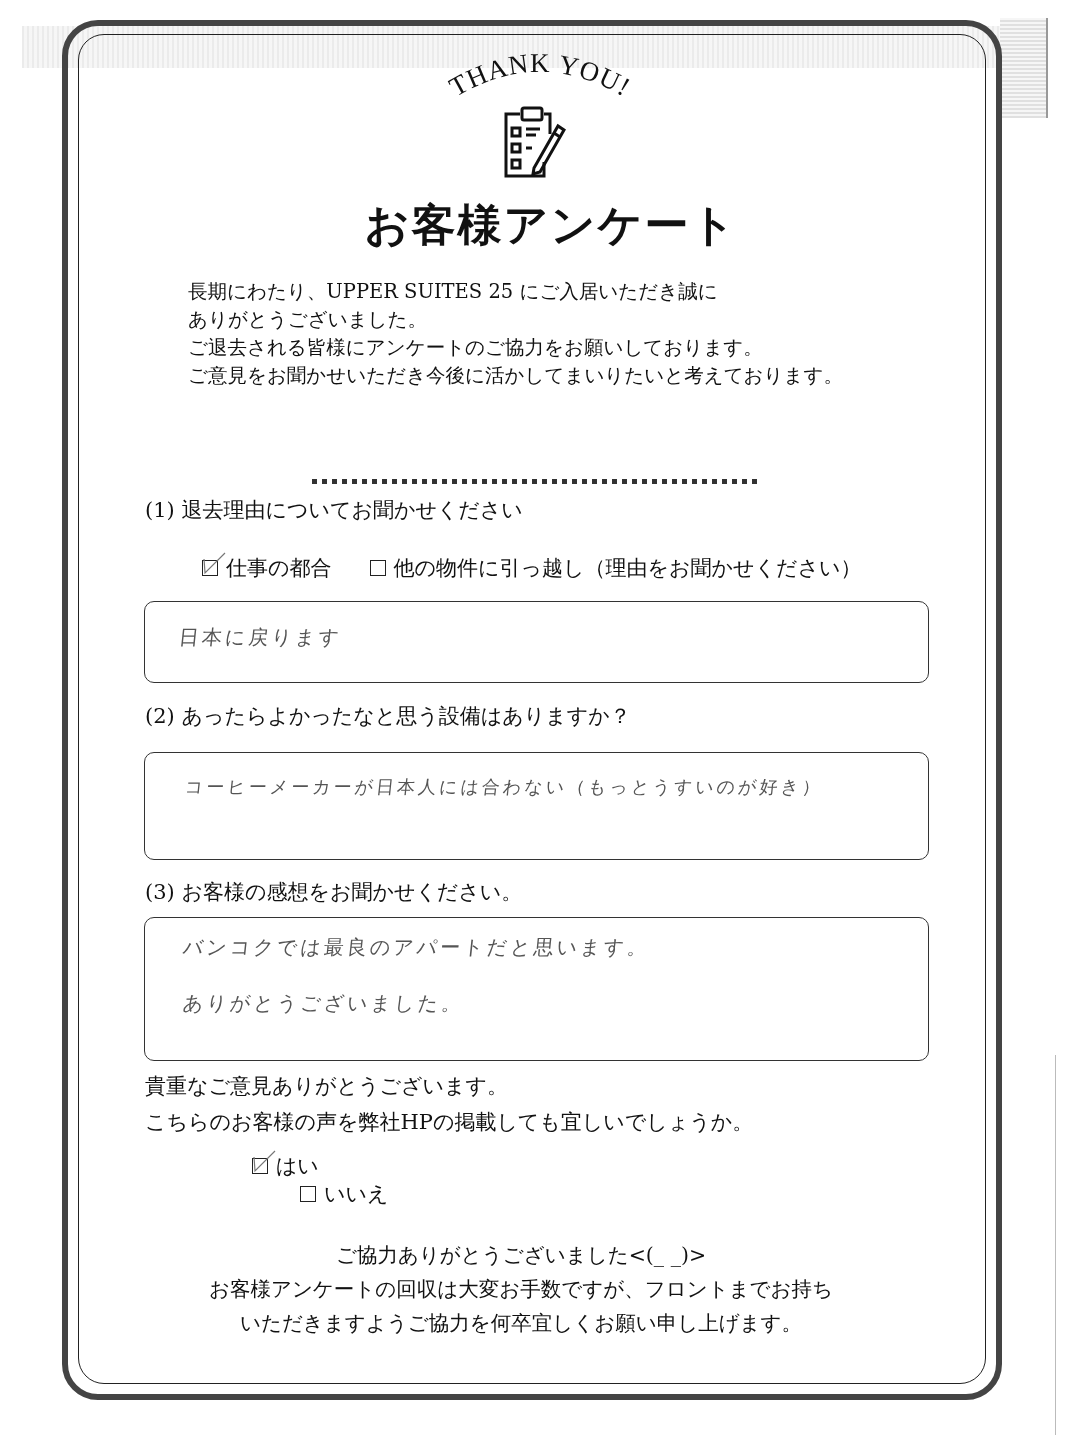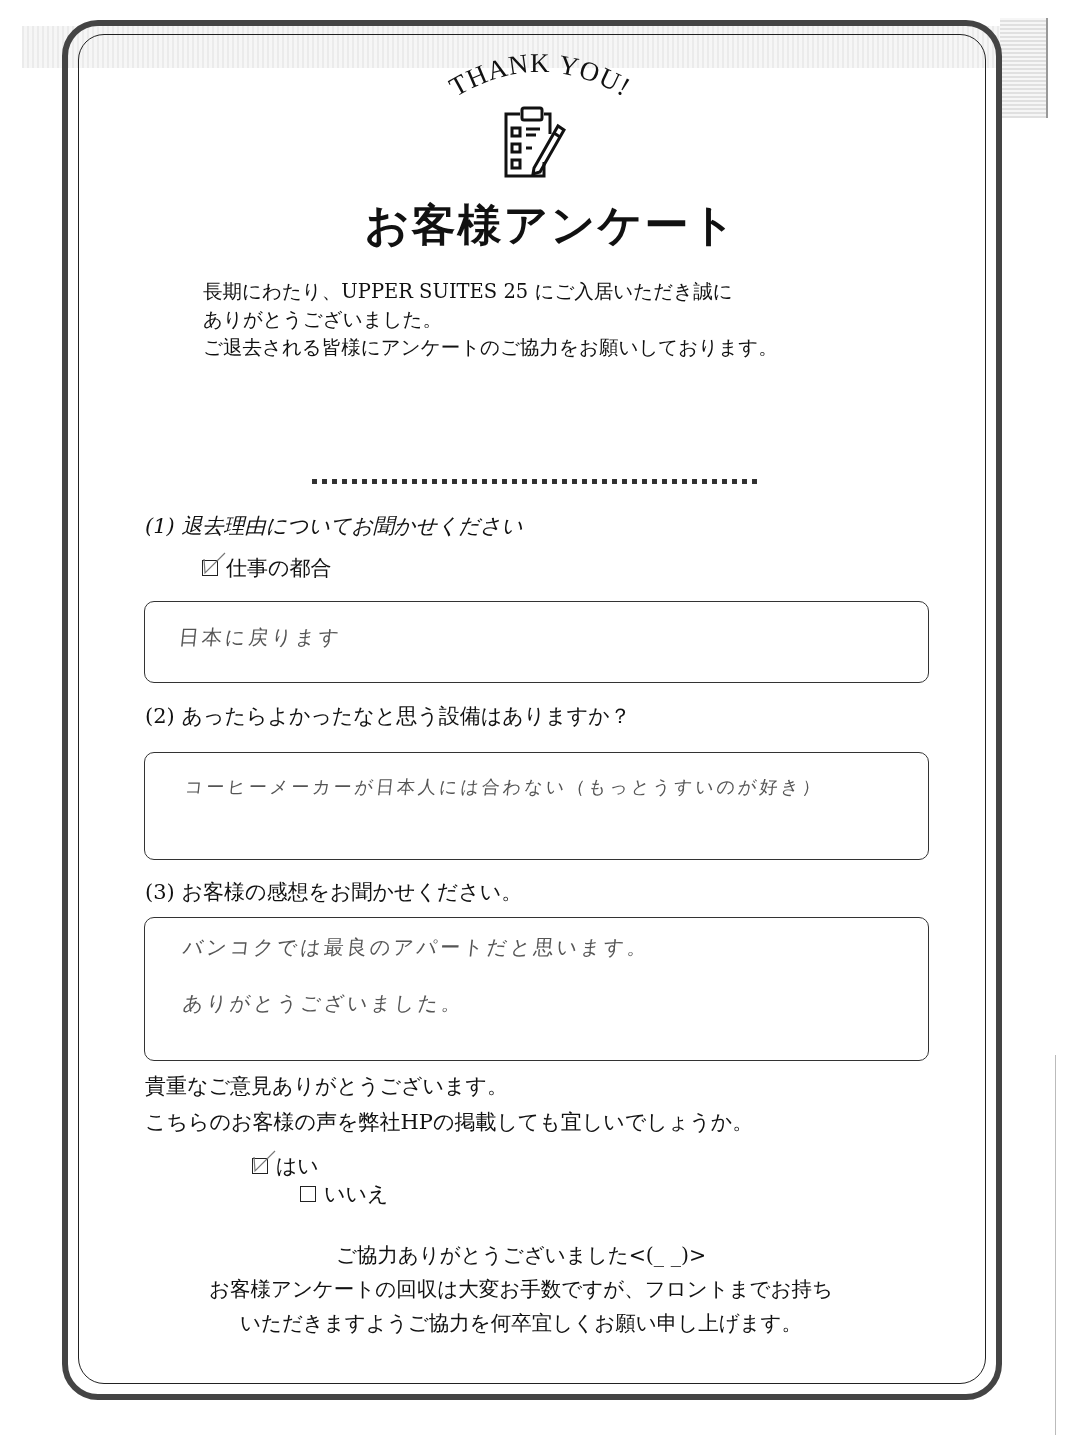--- a/index.html
+++ b/index.html
@@ -30,21 +30,21 @@
     .thank-you { position: absolute; left: 420px; top: 40px; width: 240px; height: 80px; }
     .clipboard { position: absolute; left: 498px; top: 104px; width: 72px; height: 76px; }
     .title {
       position: absolute; left: 0; width: 1080px; top: 196px; text-align: center;
       font-size: 44px; font-weight: bold; letter-spacing: 2px; margin-left: 11px;
     }
     .intro {
       position: absolute; left: 188px; top: 278px; width: 700px;
       font-size: 19.5px; line-height: 28px;
     }
-    .intro div { white-space: nowrap; margin-left: 15px; }
+    .intro div { white-space: nowrap; }
     .dots {
       position: absolute; left: 312px; top: 479px; width: 450px; height: 5px;
       background: repeating-linear-gradient(90deg, #333 0 5px, transparent 5px 10px);
     }
     .q { position: absolute; left: 145px; font-size: 21px; white-space: nowrap; }
     .opts { position: absolute; font-size: 21px; white-space: nowrap; display: flex; align-items: center; }
     .opt { display: flex; align-items: center; }
     .box {
       width: 16px; height: 16px; border: 1.5px solid #222; box-sizing: border-box;
       display: inline-block; margin-right: 8px; position: relative;
@@ -96,33 +96,38 @@
   <path d="M36 64 L60 22 L66 26 L42 68 L35 70 Z"></path>
   <line x1="56" y1="29" x2="62" y2="33"></line>
 </svg>
 
 <div class="title">お客様アンケート</div>
 
 <div class="intro">
   <div>長期にわたり、UPPER SUITES 25 にご入居いただき誠に</div>
   <div>ありがとうございました。</div>
   <div>ご退去される皆様にアンケートのご協力をお願いしております。</div>
+  <div>ご意見をお聞かせいただき今後に活かしてまいりたいと考えております。</div>
 </div>
 
 <div class="dots"></div>
 
-<div class="q" style="top:512px;font-style:italic;">(1) 退去理由についてお聞かせください</div>
+<div class="q" style="top:496px;">(1) 退去理由についてお聞かせください</div>
 <div class="opts" style="left:182px; top:554px;padding-left:20px;">
   <div class="opt">
     <span class="box">
       <svg class="tick" viewBox="0 0 30 28">
           <path d="M5 8 L6 22 L26 2" stroke="#777" stroke-width="1.2" fill="none"></path>
         </svg>
     </span>
     <span>仕事の都合</span>
+  </div>
+  <div class="opt" style="margin-left:38px;">
+    <span class="box"></span>
+    <span>他の物件に引っ越し（理由をお聞かせください）</span>
   </div>
 </div>
 <div class="answer" style="top:601px; height:82px;">
   <div class="hand" style="left:34px; top:22px;">日本に戻ります</div>
 </div>
 
 <div class="q" style="top:702px;">(2) あったらよかったなと思う設備はありますか？</div>
 <div class="answer" style="top:752px; height:108px;">
   <div class="hand" style="left:40px; top:22px; font-size:18px;">コーヒーメーカーが日本人には合わない（もっとうすいのが好き）</div>
 </div>

